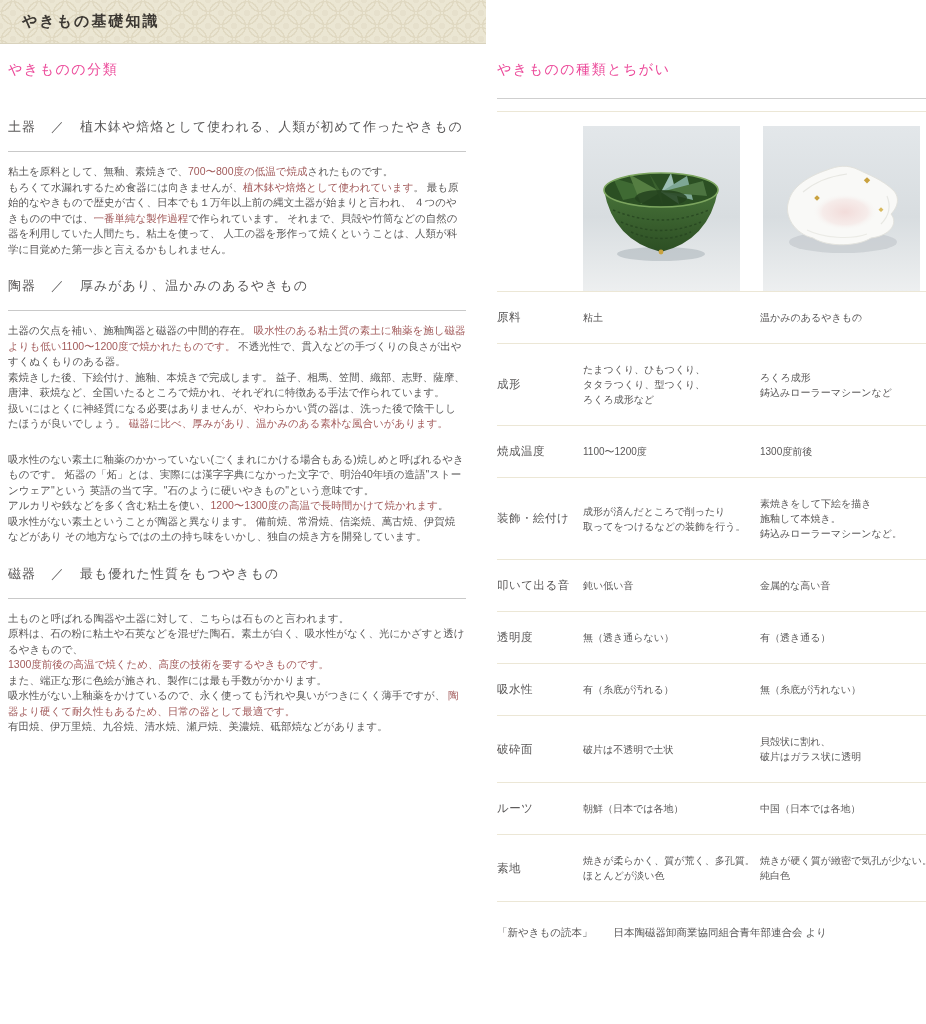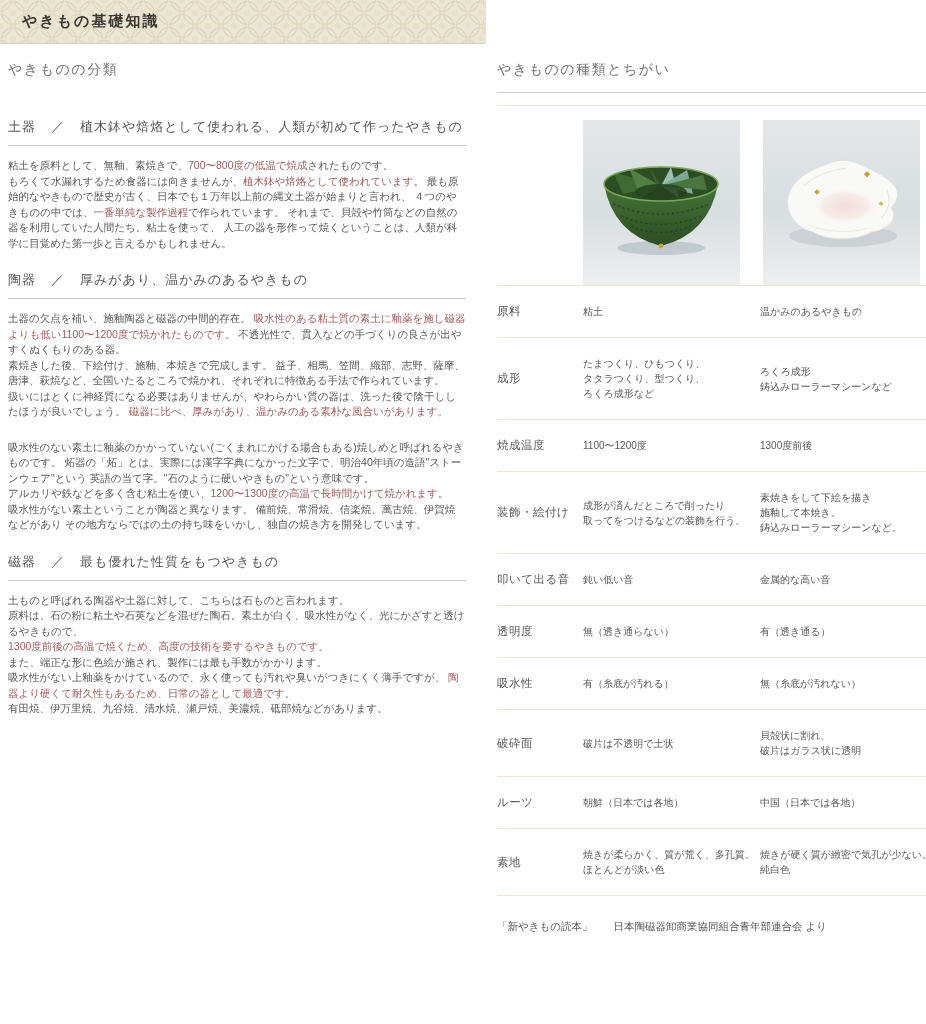--- a/index.html
+++ b/index.html
@@ -23,31 +23,31 @@
   }
   .banner-title{
     font-family:"DejaVu Serif","Liberation Serif",serif;
     font-weight:bold;font-size:15px;color:#3c3833;
     line-height:43px;padding-left:22px;letter-spacing:2px;
   }
   
   .col-left{position:absolute;left:8px;top:60px;width:458px;}
   .col-right{position:absolute;left:497px;top:60px;width:429px;}
   h2.col-heading{
-    font-size:14px;font-weight:400;color:#737373;margin:0;
+    font-size:14px;font-weight:400;color:#ec4899;margin:0;
     letter-spacing:1.5px;line-height:18px;
   }
   .col-left h2.col-heading{margin-bottom:40px;}
-  .col-right h2.col-heading{padding-bottom:14px;border-bottom:1px solid #cfcfcf;}
+  .col-right h2.col-heading{padding-bottom:20px;border-bottom:1px solid #cfcfcf;}
   .sub-rule{height:12px;border-bottom:1px solid #ece7d6;}
   
   .section{margin-bottom:20px;}
   .sec-head{
     font-size:13px;color:#595757;letter-spacing:1px;
-    padding-bottom:9px;border-bottom:1px solid #c9c9c9;line-height:18px;
+    padding-bottom:15px;border-bottom:1px solid #c9c9c9;line-height:18px;
   }
   .sec-head .slash{margin:0 15px;color:#595757;}
   .sec-body{
     margin-top:12px;font-size:10.5px;line-height:15.5px;color:#595757;
   }
   .hl{color:#a25b5b;}
   
   .images{margin-top:14px;display:flex;}
   .img-box{width:157px;height:165px;flex-shrink:0;overflow:hidden;
     background:linear-gradient(180deg,#e3e7ea 0%,#d8dde0 55%,#edeff0 100%);}

